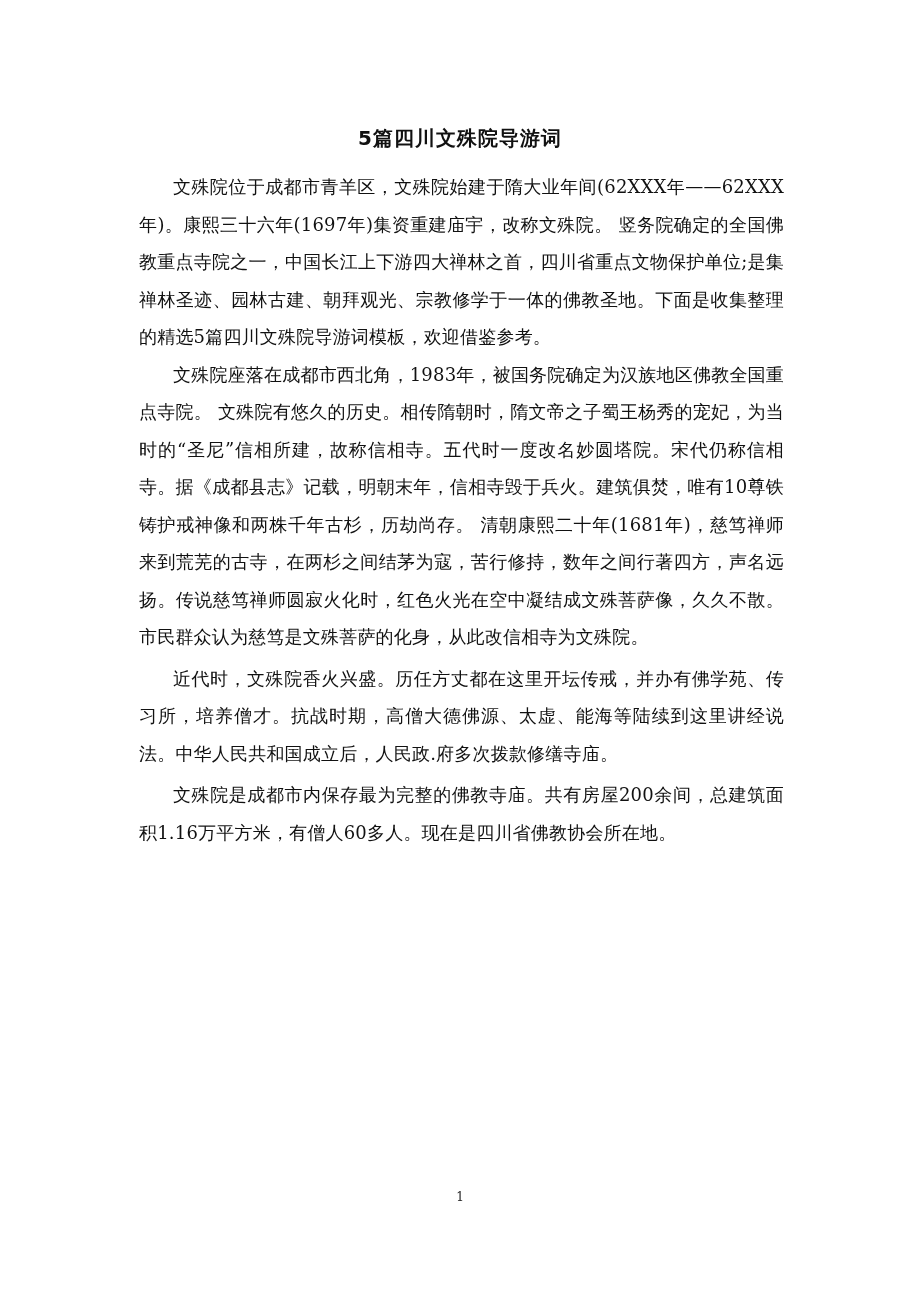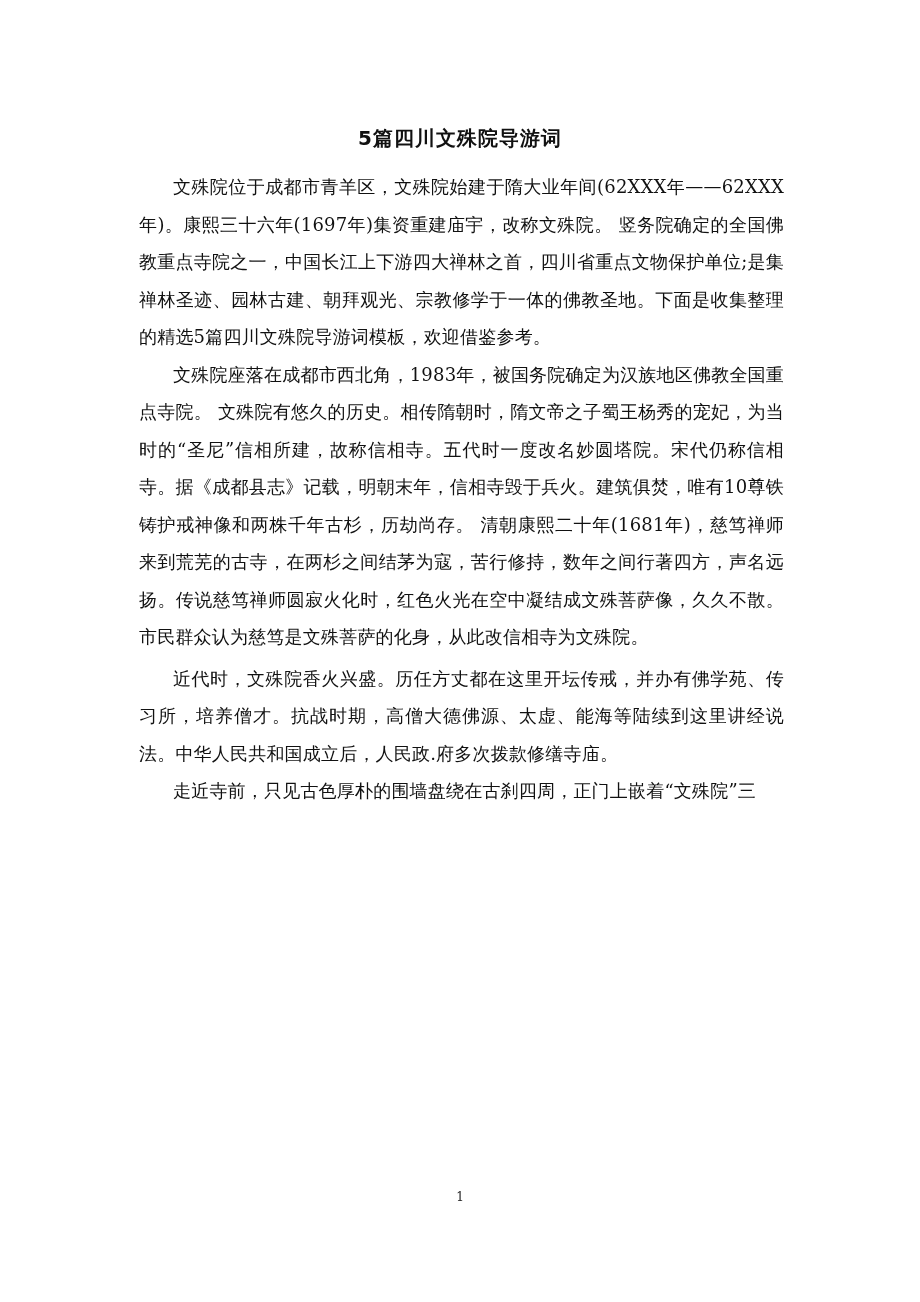--- a/index.html
+++ b/index.html
@@ -74,20 +74,20 @@
   <div class="body-text">
 
     <p class="para">文殊院位于成都市青羊区，文殊院始建于隋大业年间(62XXX年——62XXX年)。康熙三十六年(1697年)集资重建庙宇，改称文殊院。 竖务院确定的全国佛教重点寺院之一，中国长江上下游四大禅林之首，四川省重点文物保护单位;是集禅林圣迹、园林古建、朝拜观光、宗教修学于一体的佛教圣地。下面是收集整理的精选5篇四川文殊院导游词模板，欢迎借鉴参考。</p>
 
 
     <p class="para">文殊院座落在成都市西北角，1983年，被国务院确定为汉族地区佛教全国重点寺院。 文殊院有悠久的历史。相传隋朝时，隋文帝之子蜀王杨秀的宠妃，为当时的“圣尼”信相所建，故称信相寺。五代时一度改名妙圆塔院。宋代仍称信相寺。据《成都县志》记载，明朝末年，信相寺毁于兵火。建筑俱焚，唯有10尊铁铸护戒神像和两株千年古杉，历劫尚存。 清朝康熙二十年(1681年)，慈笃禅师来到荒芜的古寺，在两杉之间结茅为寇，苦行修持，数年之间行著四方，声名远扬。传说慈笃禅师圆寂火化时，红色火光在空中凝结成文殊菩萨像，久久不散。市民群众认为慈笃是文殊菩萨的化身，从此改信相寺为文殊院。</p>
 
 
     <p class="para gap">近代时，文殊院香火兴盛。历任方丈都在这里开坛传戒，并办有佛学苑、传习所，培养僧才。抗战时期，高僧大德佛源、太虚、能海等陆续到这里讲经说法。中华人民共和国成立后，人民政.府多次拨款修缮寺庙。</p>
 
+    <p class="para gap">文殊院是成都市内保存最为完整的佛教寺庙。共有房屋200余间，总建筑面积1.16万平方米，有僧人60多人。现在是四川省佛教协会所在地。</p>
 
-    <p class="para">走近寺前，只见古色厚朴的围墙盘绕在古刹四周，正门上嵌着“文殊院”三</p>
 
   </div>
 
   <div class="page-number">1</div>
 
 </div>
 
 </body></html>

